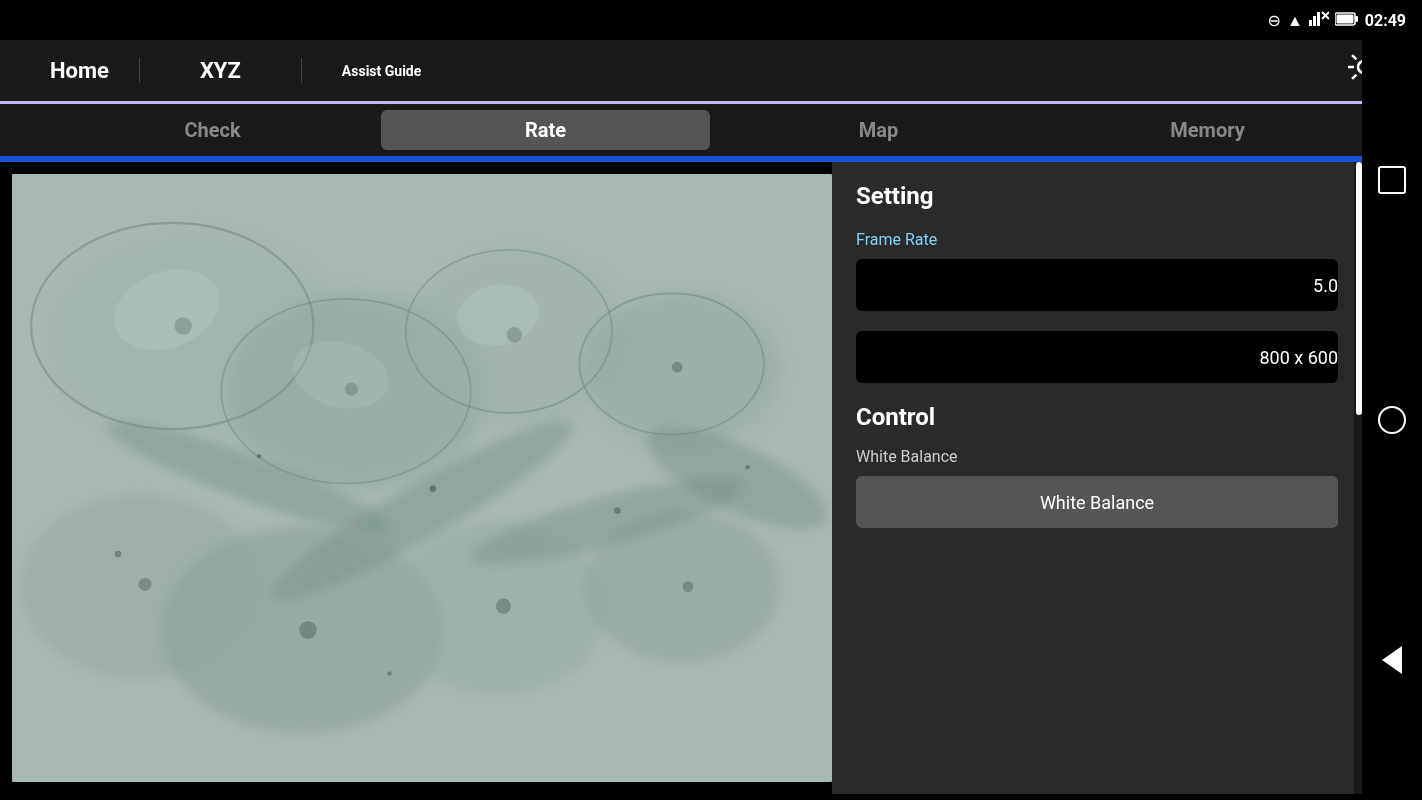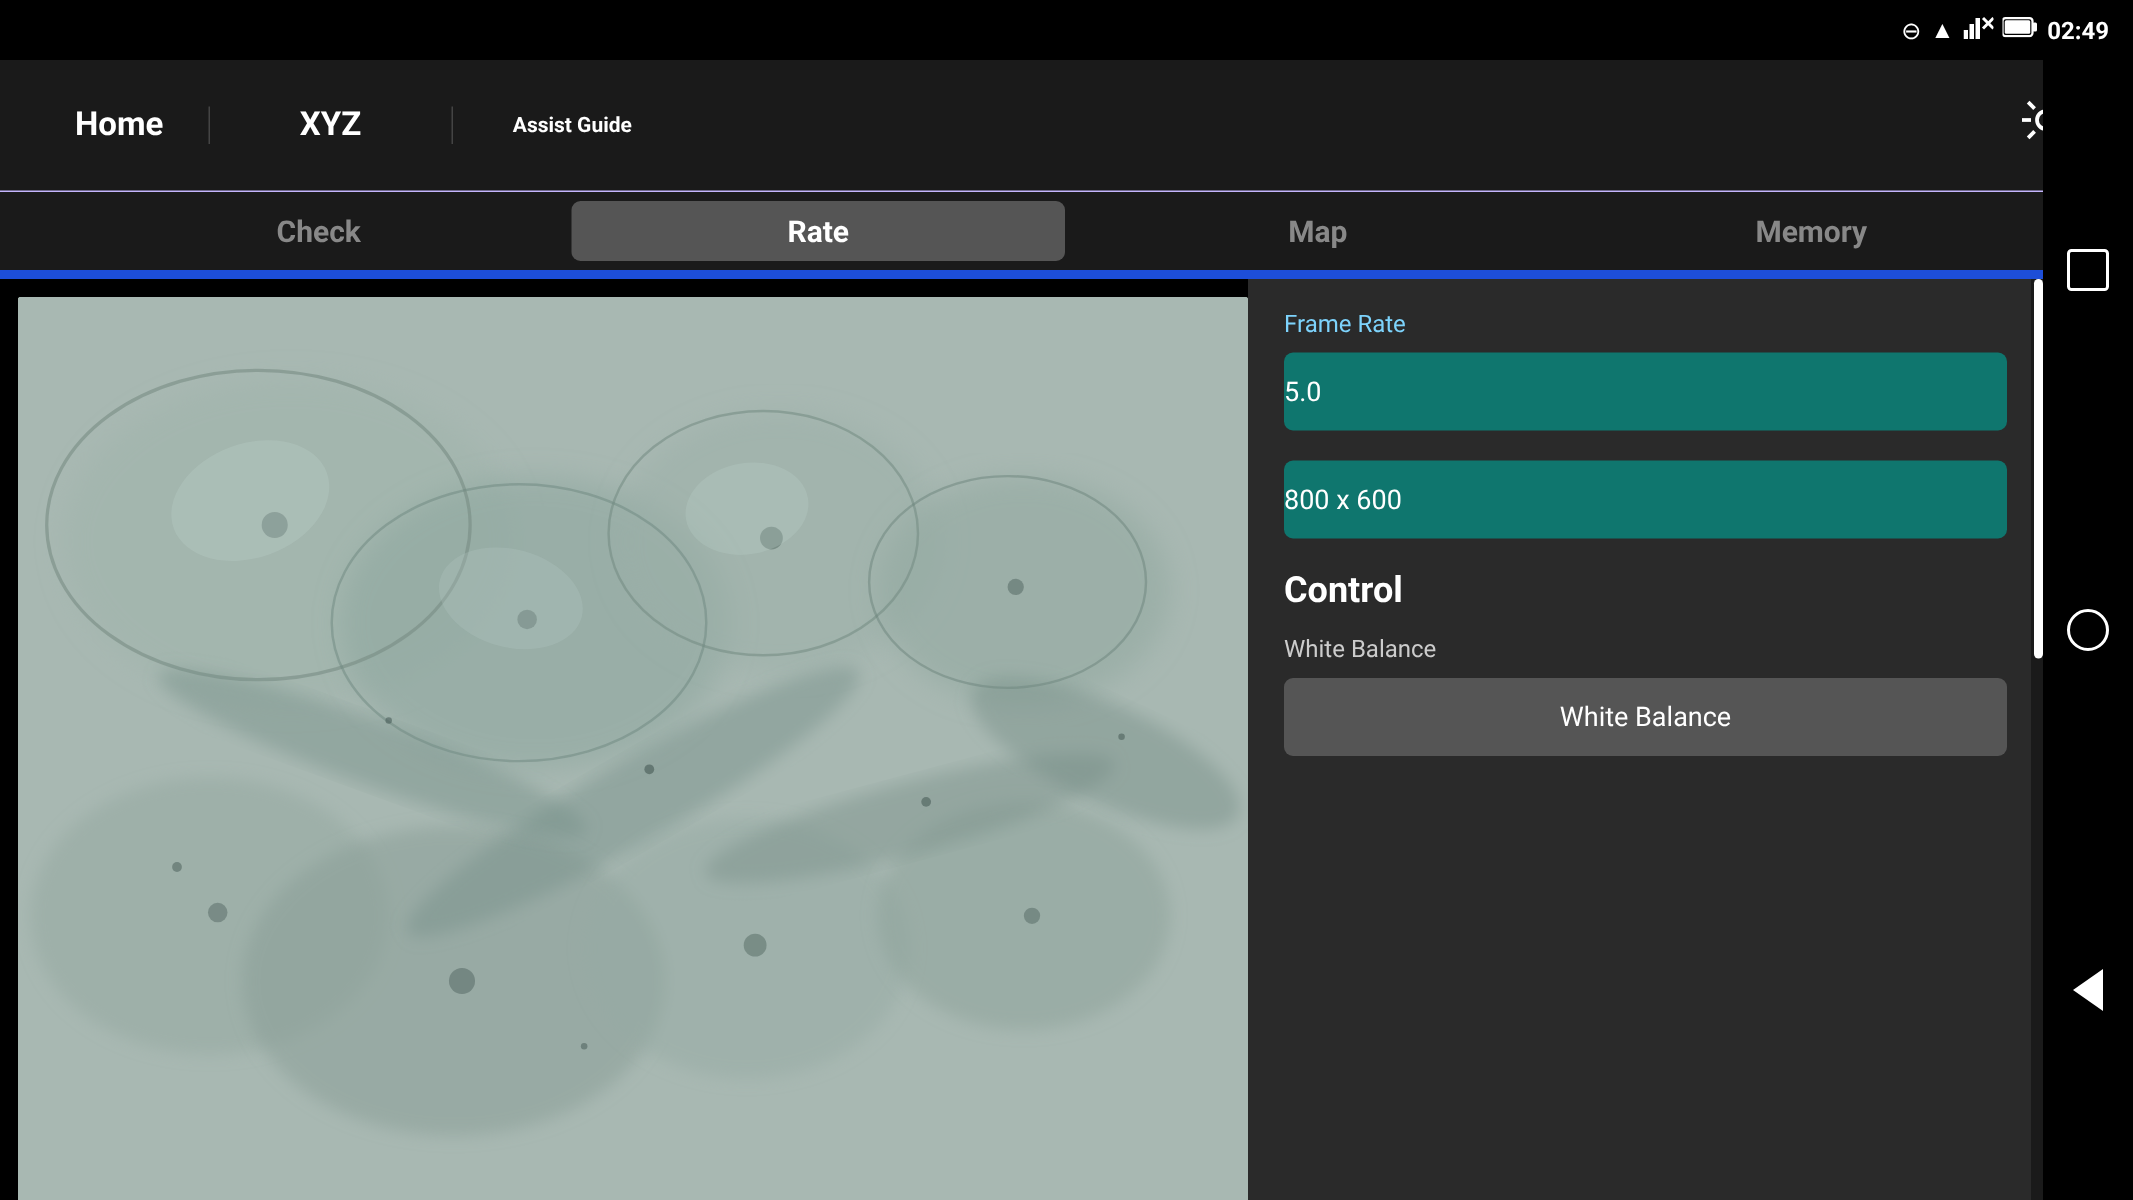--- a/index.html
+++ b/index.html
@@ -35,26 +35,26 @@
 
     .status-time {
       color: #fff;
       font-size: 16px;
       font-weight: bold;
     }
 
     
     .top-nav {
       width: 100%;
-      height: 88px;
+      height: 64px;
       background: #1a1a1a;
       display: flex;
       align-items: center;
       padding: 0 20px;
-      border-bottom: 1px solid #c4b5fd;
+      border-bottom: 3px solid #c4b5fd;
     }
 
     .nav-home {
       color: #fff;
       font-size: 22px;
       font-weight: bold;
       flex: 0 0 auto;
       padding: 0 30px;
     }
 
@@ -195,26 +195,26 @@
       margin-bottom: 20px;
     }
 
     .panel-label {
       font-size: 16px;
       color: #7dd3fc;
       margin-bottom: 10px;
     }
 
     .panel-value-box {
-      background: #0f766e;
+      background: #000000;
       border-radius: 6px;
       height: 52px;
       display: flex;
       align-items: center;
-      justify-content: flex-start;
+      justify-content: flex-end;
       font-size: 18px;
       color: #fff;
       margin-bottom: 20px;
       width: 100%;
     }
 
     .control-title {
       font-size: 24px;
       font-weight: bold;
       color: #fff;
@@ -439,20 +439,21 @@
       </svg>
     </div>
   </div>
 
   <div class="right-panel" style="position: relative; margin-right: 60px;">
 
     <div class="scroll-track">
       <div class="scroll-thumb"></div>
     </div>
 
+    <div class="panel-section-title">Setting</div>
 
     <div class="panel-label">Frame Rate</div>
     <div class="panel-value-box">
       <span>5.0</span>
     </div>
 
     <div class="panel-value-box">
       <span>800 x 600</span>
     </div>
 

